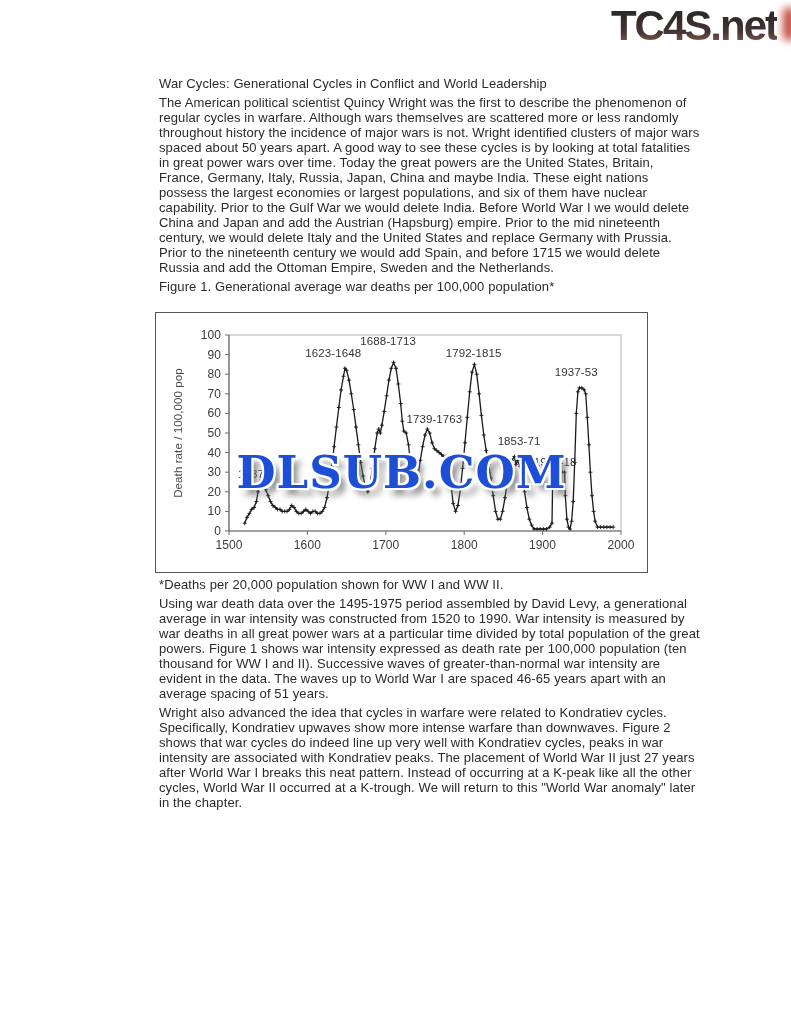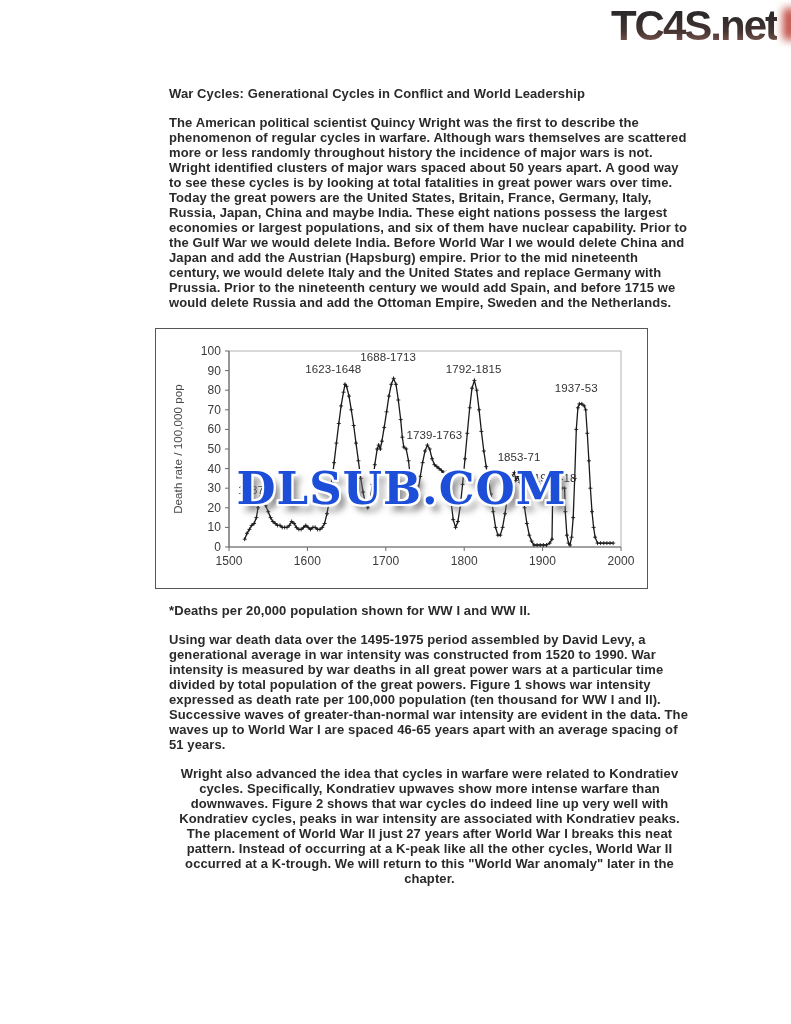--- a/index.html
+++ b/index.html
@@ -10,27 +10,27 @@
   .logo-top{position:absolute;top:2px;right:14px;
     font-family:"Liberation Sans",sans-serif;font-weight:bold;font-size:42px;letter-spacing:-2px;
     background:linear-gradient(to bottom,#2d2a2a 30%,#463532 62%,#99675e 96%);
     -webkit-background-clip:text;background-clip:text;color:transparent;}
   .logo-red-accent{position:absolute;top:8px;right:-5px;width:13px;height:32px;
     background:#c14b40;filter:blur(4px);border-radius:3px;}
 
   
   .content{position:absolute;left:155px;top:72px;width:549px;
     font-size:13px;line-height:15px;letter-spacing:0.1px;color:#2a2a2a;}
-  .content p{margin:14px;font-weight:bold;}
+  .content p{margin:4px;}
   .title{margin:0;}
   .para-1{margin-top:20px;}
   .caption-1{margin-top:10px;}
   .footnote{margin-top:26px;}
   .para-2{margin-top:13px;}
-  .para-3{margin-top:15px;text-align:center;}
+  .para-3{margin-top:15px;}
   .caption-2{margin-top:12px;}
 
   
   .chartbox{position:relative;margin-top:18px;width:491px;height:259px;
     border:1px solid #565656;background:#ffffff;}
   .chartbox svg{display:block;}
   svg text{font-family:"Liberation Sans",sans-serif;}
   svg .tick{font-size:12px;fill:#3a3a3a;}
   svg .ann{font-size:11.5px;fill:#333333;}
   svg .ylab{font-size:11.5px;fill:#4a4a4a;}
@@ -56,20 +56,21 @@
 <div class="page">
 
   <div class="logo-top">TC4S.net</div>
   <div class="logo-red-accent"></div>
 
   <div class="content">
     <p class="title">War Cycles: Generational Cycles in Conflict and World Leadership</p>
 
     <p class="para-1">The American political scientist Quincy Wright was the first to describe the phenomenon of regular cycles in warfare. Although wars themselves are scattered more or less randomly throughout history the incidence of major wars is not. Wright identified clusters of major wars spaced about 50 years apart. A good way to see these cycles is by looking at total fatalities in great power wars over time. Today the great powers are the United States, Britain, France, Germany, Italy, Russia, Japan, China and maybe India. These eight nations possess the largest economies or largest populations, and six of them have nuclear capability. Prior to the Gulf War we would delete India. Before World War I we would delete China and Japan and add the Austrian (Hapsburg) empire. Prior to the mid nineteenth century, we would delete Italy and the United States and replace Germany with Prussia. Prior to the nineteenth century we would add Spain, and before 1715 we would delete Russia and add the Ottoman Empire, Sweden and the Netherlands.</p>
 
+    <p class="caption-1">Figure 1. Generational average war deaths per 100,000 population*</p>
 
     <div class="chartbox">
       <svg id="chart-svg" width="489" height="257" viewBox="0 0 489 257">
           <rect x="73" y="22" width="392" height="196" fill="none" stroke="#b4b4b4" stroke-width="1"></rect>
           <path d="M73 22 V218 H465" fill="none" stroke="#6a6a6a" stroke-width="1.2"></path>
           <line x1="69" y1="218" x2="73" y2="218" stroke="#6a6a6a" stroke-width="1"></line>
           <text x="65" y="222" text-anchor="end" class="tick">0</text>
           <line x1="69" y1="198.4" x2="73" y2="198.4" stroke="#6a6a6a" stroke-width="1"></line>
           <text x="65" y="202.4" text-anchor="end" class="tick">10</text>
           <line x1="69" y1="178.8" x2="73" y2="178.8" stroke="#6a6a6a" stroke-width="1"></line>

